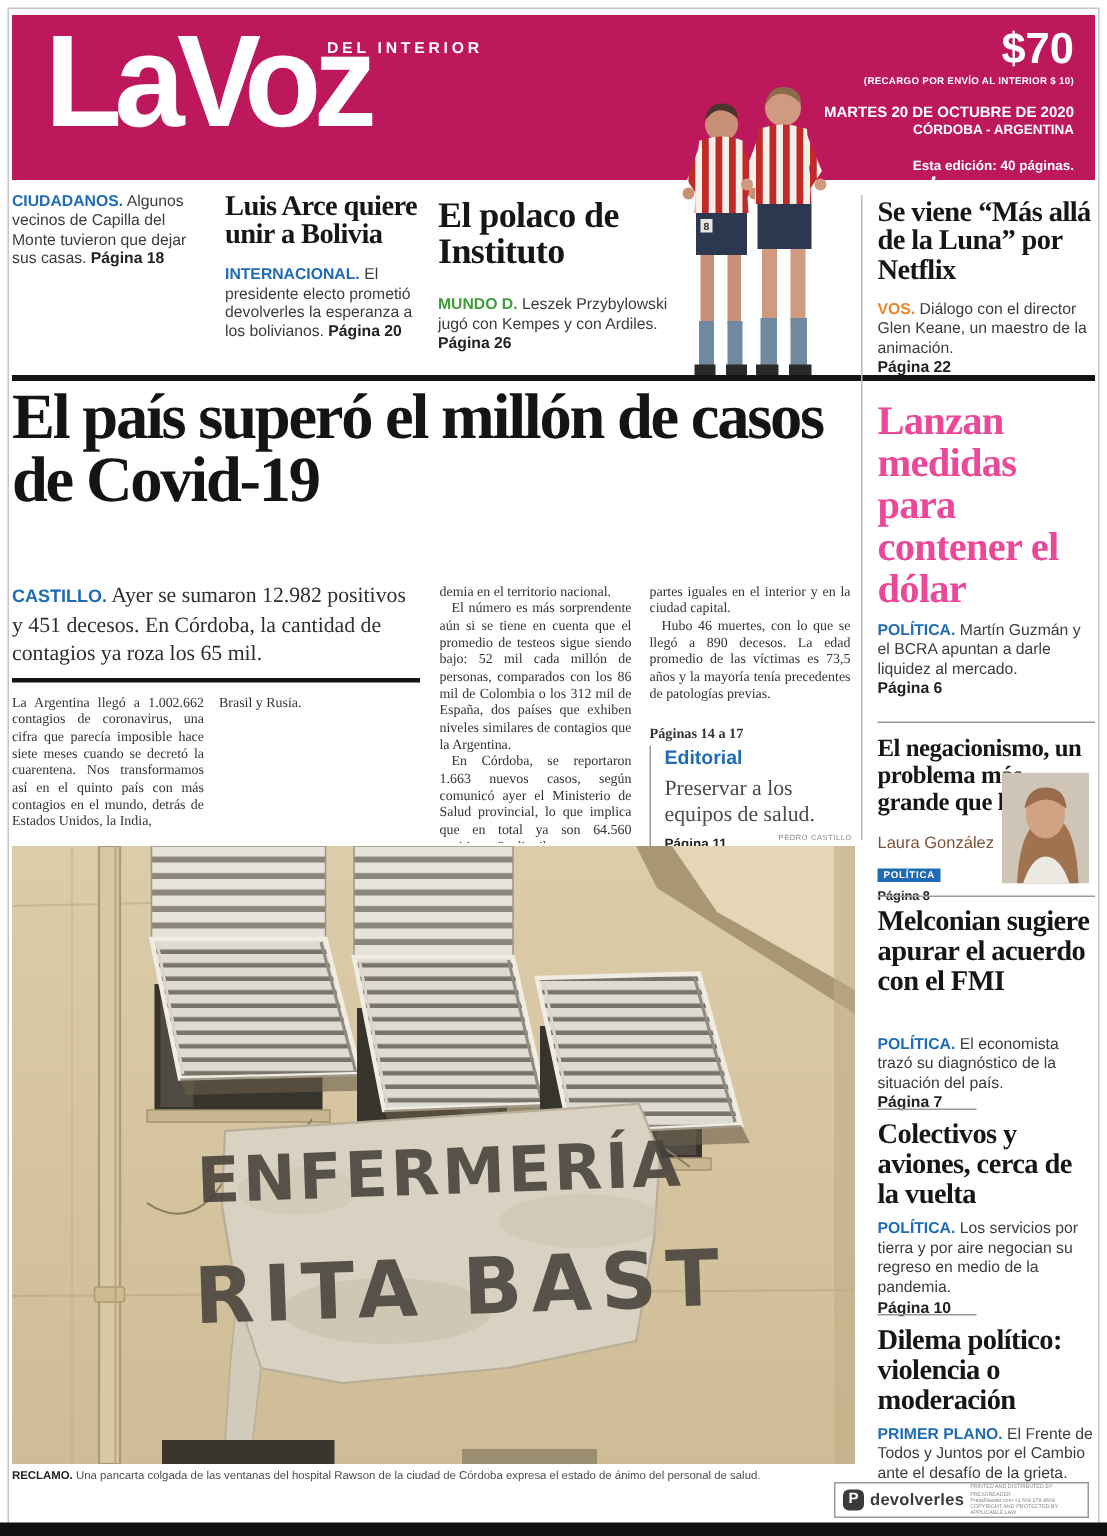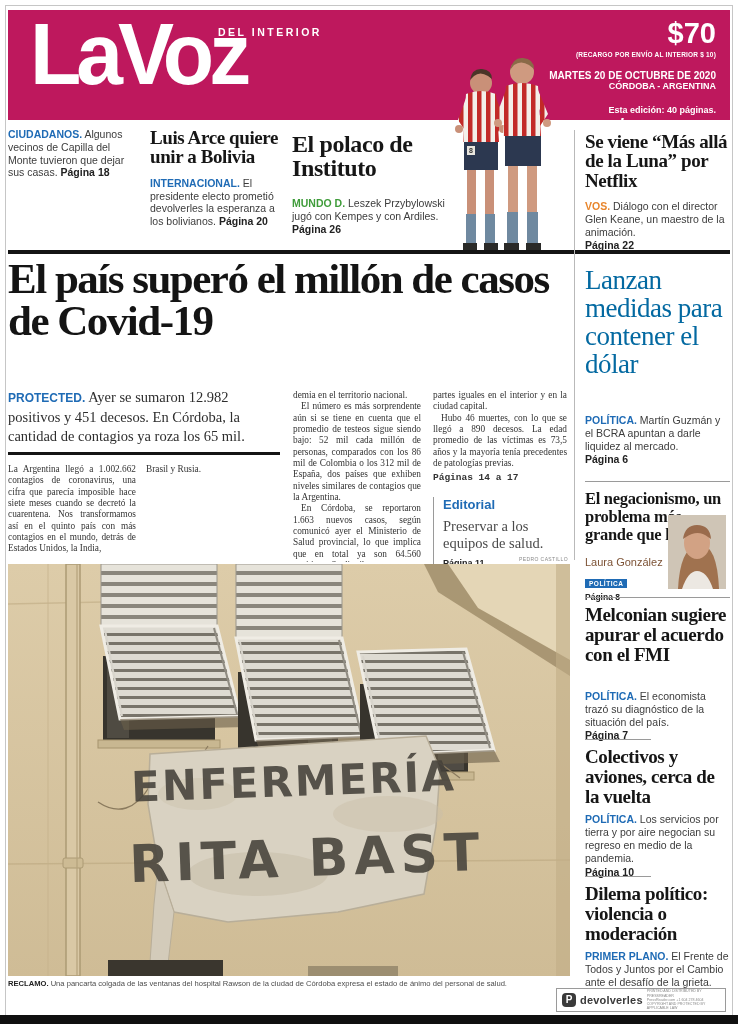--- a/index.html
+++ b/index.html
@@ -38,34 +38,34 @@
   .headline{left:8px;top:258px;width:562px;font-family:"Liberation Serif",serif;
             font-weight:bold;color:#141414;font-size:43px;line-height:.98;letter-spacing:-1.5px;}
   .lede{left:8px;top:388px;width:272px;font-family:"Liberation Serif",serif;font-size:14.5px;
         line-height:1.35;color:#2e2e2e;}
   .lede .kicker{font-family:"Liberation Sans",sans-serif;font-size:12px;}
   .lede-rule{left:8px;top:452px;width:272px;height:3px;background:#141414;}
   .bcol{font-family:"Liberation Serif",serif;font-size:9.3px;line-height:1.22;color:#333;
         text-align:justify;overflow:hidden;}
   .bcol p{margin:0;}
   .bcol p + p{text-indent:8px;}
-  .pagesref{font-family:Liberation Mono, monospace;font-weight:bold;font-size:9.5px;margin-top:3px;}
+  .pagesref{font-family:Liberation Serif, serif;font-weight:bold;font-size:9.5px;margin-top:16px;}
   .editorial{left:433px;top:497px;width:132px;border-left:1px solid #9a9a9a;padding-left:9px;}
   .ed-label{color:#1f6bb5;font-weight:bold;font-size:13px;margin-bottom:6px;}
   .ed-text{font-family:"Liberation Serif",serif;font-size:14.5px;line-height:1.2;color:#4a4a4a;}
   .ed-page{font-family:"Liberation Sans",sans-serif;font-weight:bold;font-size:9px;color:#222;}
 
   .photo-credit{left:410px;top:556px;width:158px;text-align:right;font-size:5px;color:#8a8a8a;letter-spacing:.4px;}
   .photo{left:8px;top:564px;width:562px;height:412px;background:#d5c3a0;overflow:hidden;}
   .caption{left:8px;top:979px;width:556px;font-size:7.6px;color:#4c4c4c;line-height:1.25;}
   .caption .kicker{color:#222;}
 
   
   .sb{left:585px;width:145px;}
-  .sb-title-lg{font-family:"Liberation Serif",serif;font-weight:normal;color:#0369a1;
+  .sb-title-lg{font-family:"Liberation Serif",serif;font-weight:bold;color:#ec4899;
                font-size:27px;line-height:1.04;letter-spacing:-.5px;}
   .sb-title-md{font-family:"Liberation Serif",serif;font-weight:bold;color:#161616;
                font-size:19px;line-height:1.06;letter-spacing:-.4px;}
   .sb-title-sm{font-family:"Liberation Serif",serif;font-weight:bold;color:#161616;
                font-size:16.5px;line-height:1.1;letter-spacing:-.3px;}
   .sb-kick{font-size:10.5px;line-height:1.25;color:#3c3c3c;}
   .sb-div{left:585px;width:145px;height:1px;background:#9a9a9a;}
   .sb-div-short{left:585px;width:66px;height:1px;background:#9a9a9a;}
   .byline{font-weight:normal;font-size:11px;color:#7d5336;margin-top:6px;}
   .chip{display:inline-block;background:#1f6bb5;color:#fff;font-size:6.5px;font-weight:bold;
@@ -165,21 +165,21 @@
       <span>Diálogo con el director Glen Keane, un maestro de la animación.</span><br>
       <span class="pageref">Página 22</span></div>
   </div>
 
   <div class="abs rule-black"></div>
   <div class="abs v-div"></div>
 
   <div class="abs headline">El país superó el millón de casos de Covid-19</div>
 
   <div class="abs lede">
-    <span class="kicker k-blue">PROTECTED.</span>
+    <span class="kicker k-blue">CASTILLO.</span>
     <span>Ayer se sumaron 12.982 positivos y 451 decesos. En Córdoba, la cantidad de contagios ya roza los 65 mil.</span>
   </div>
   <div class="abs lede-rule"></div>
 
   <div class="abs bcol" style="left:8px;top:464px;width:128px;height:98px;">
     <p>La Argentina llegó a 1.002.662 contagios de coronavirus, una cifra que parecía imposible hace siete meses cuando se decretó la cuarentena. Nos transformamos así en el quinto país con más contagios en el mundo, detrás de Estados Unidos, la India,</p>
   </div>
   <div class="abs bcol" style="left:146px;top:464px;width:134px;height:98px;">
     <p>Brasil y Rusia.</p>
   </div>

